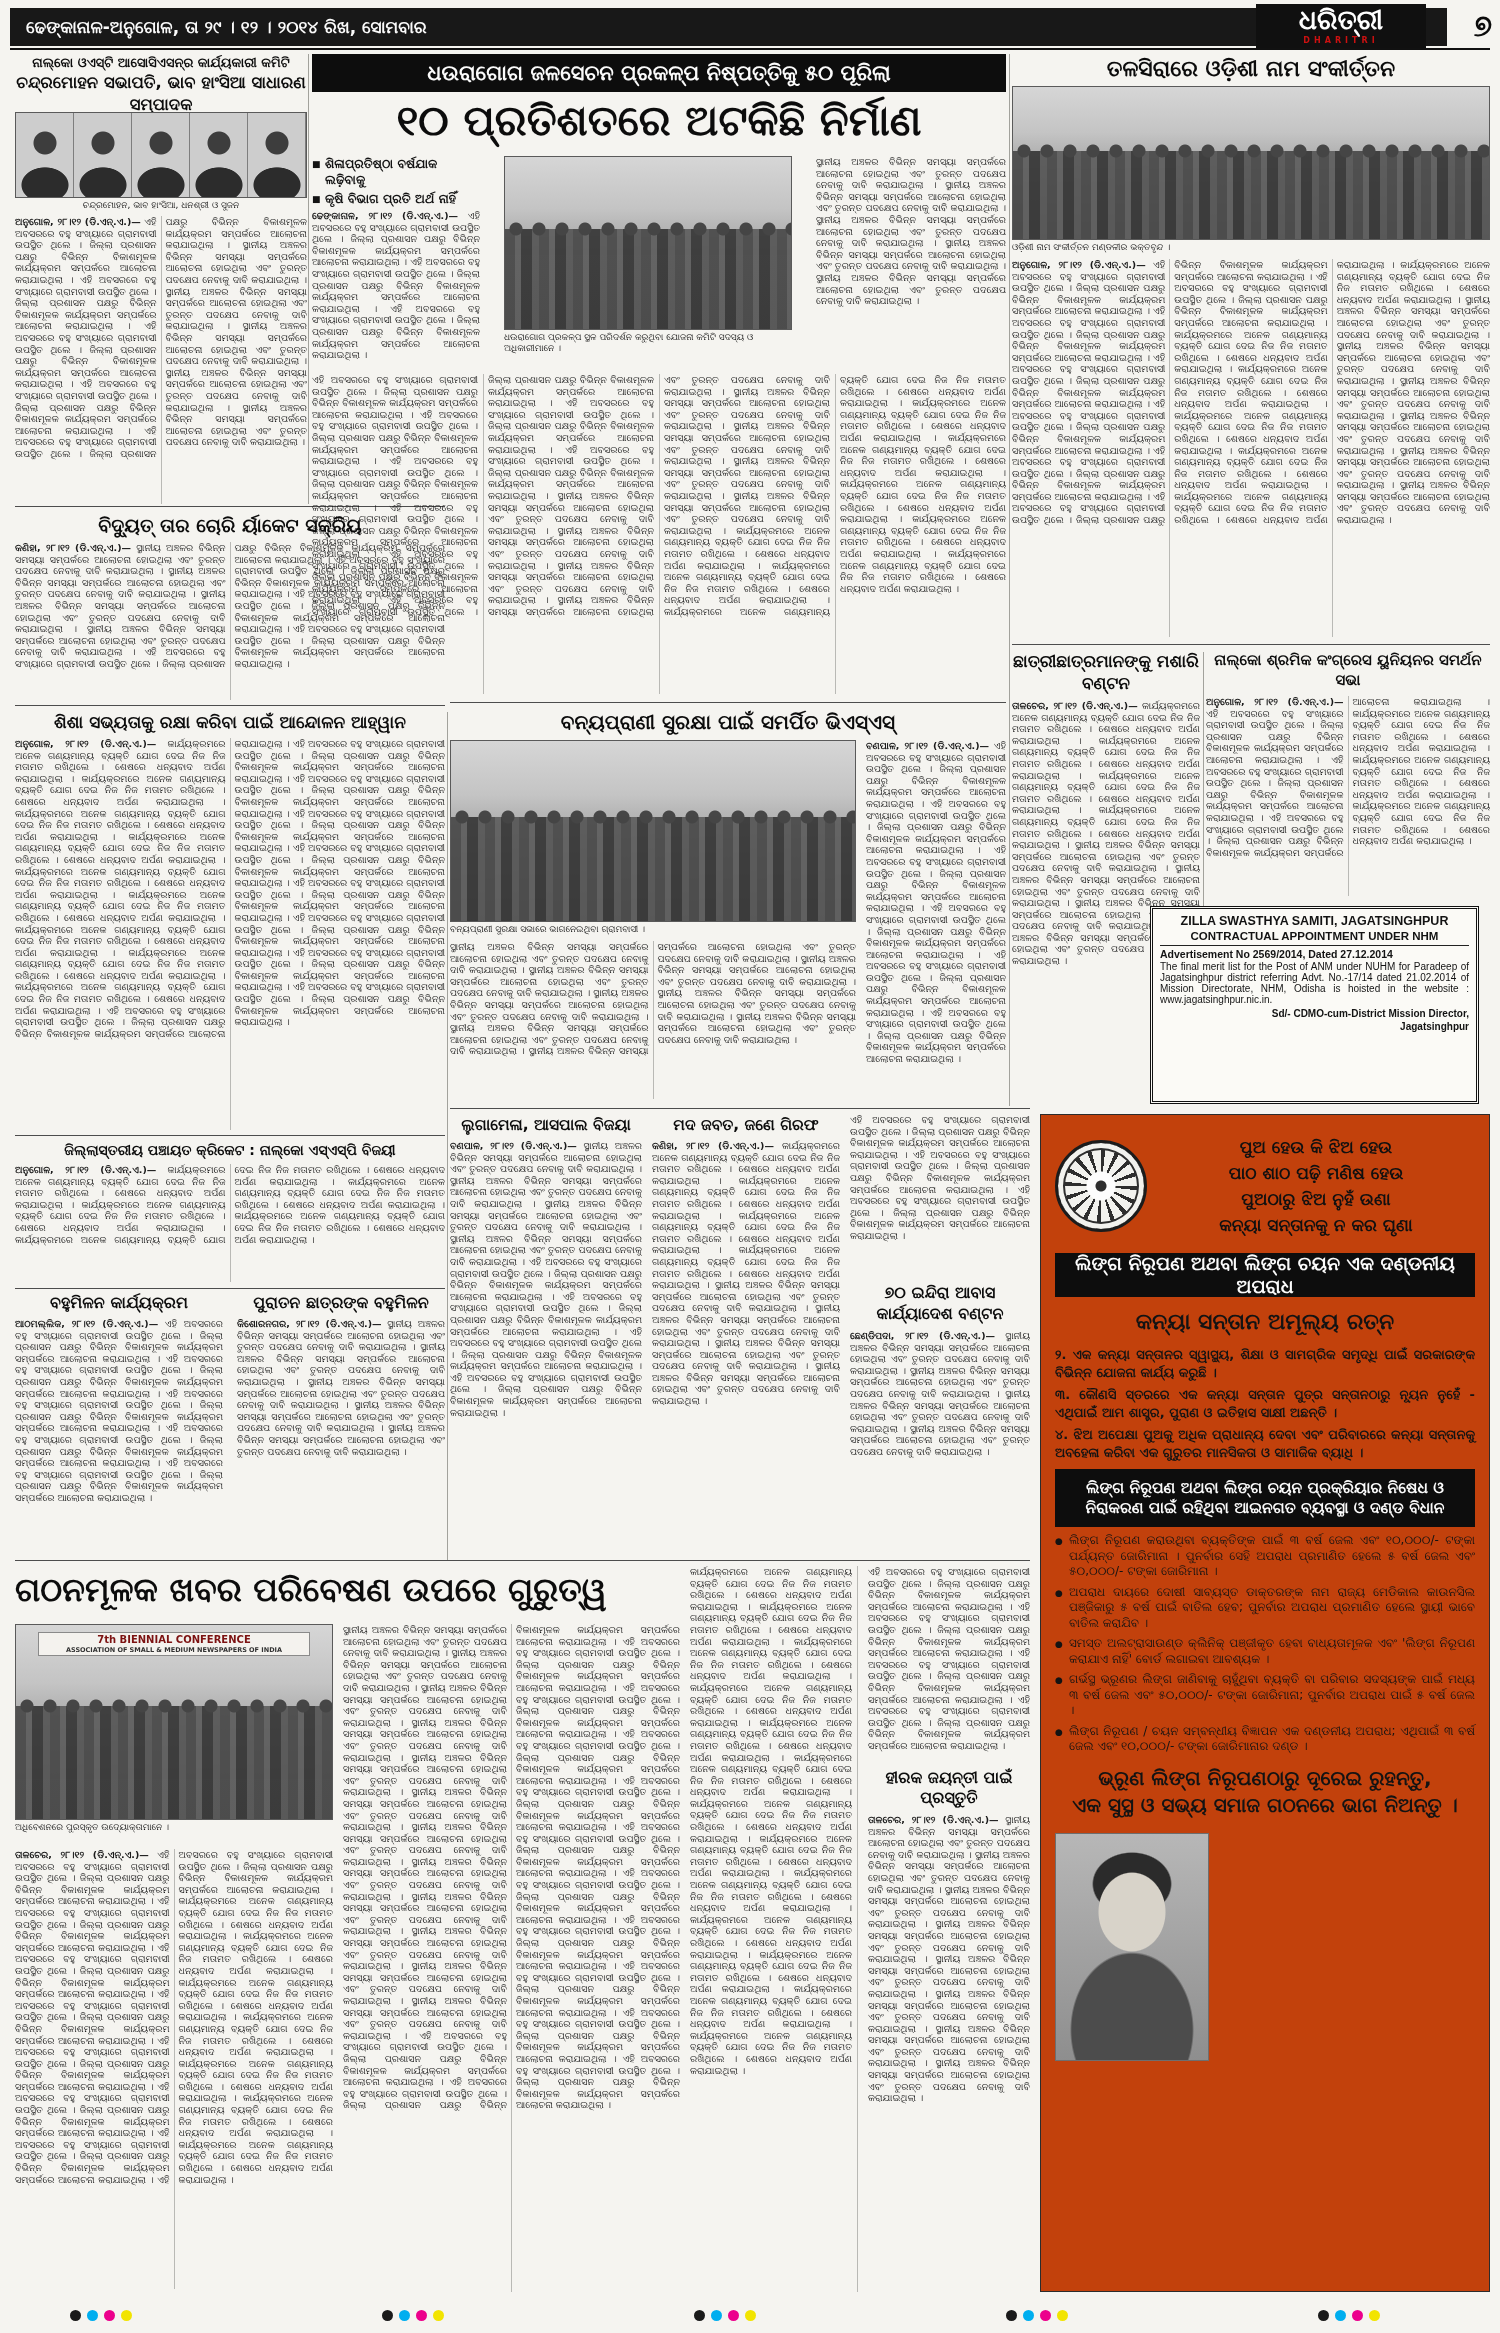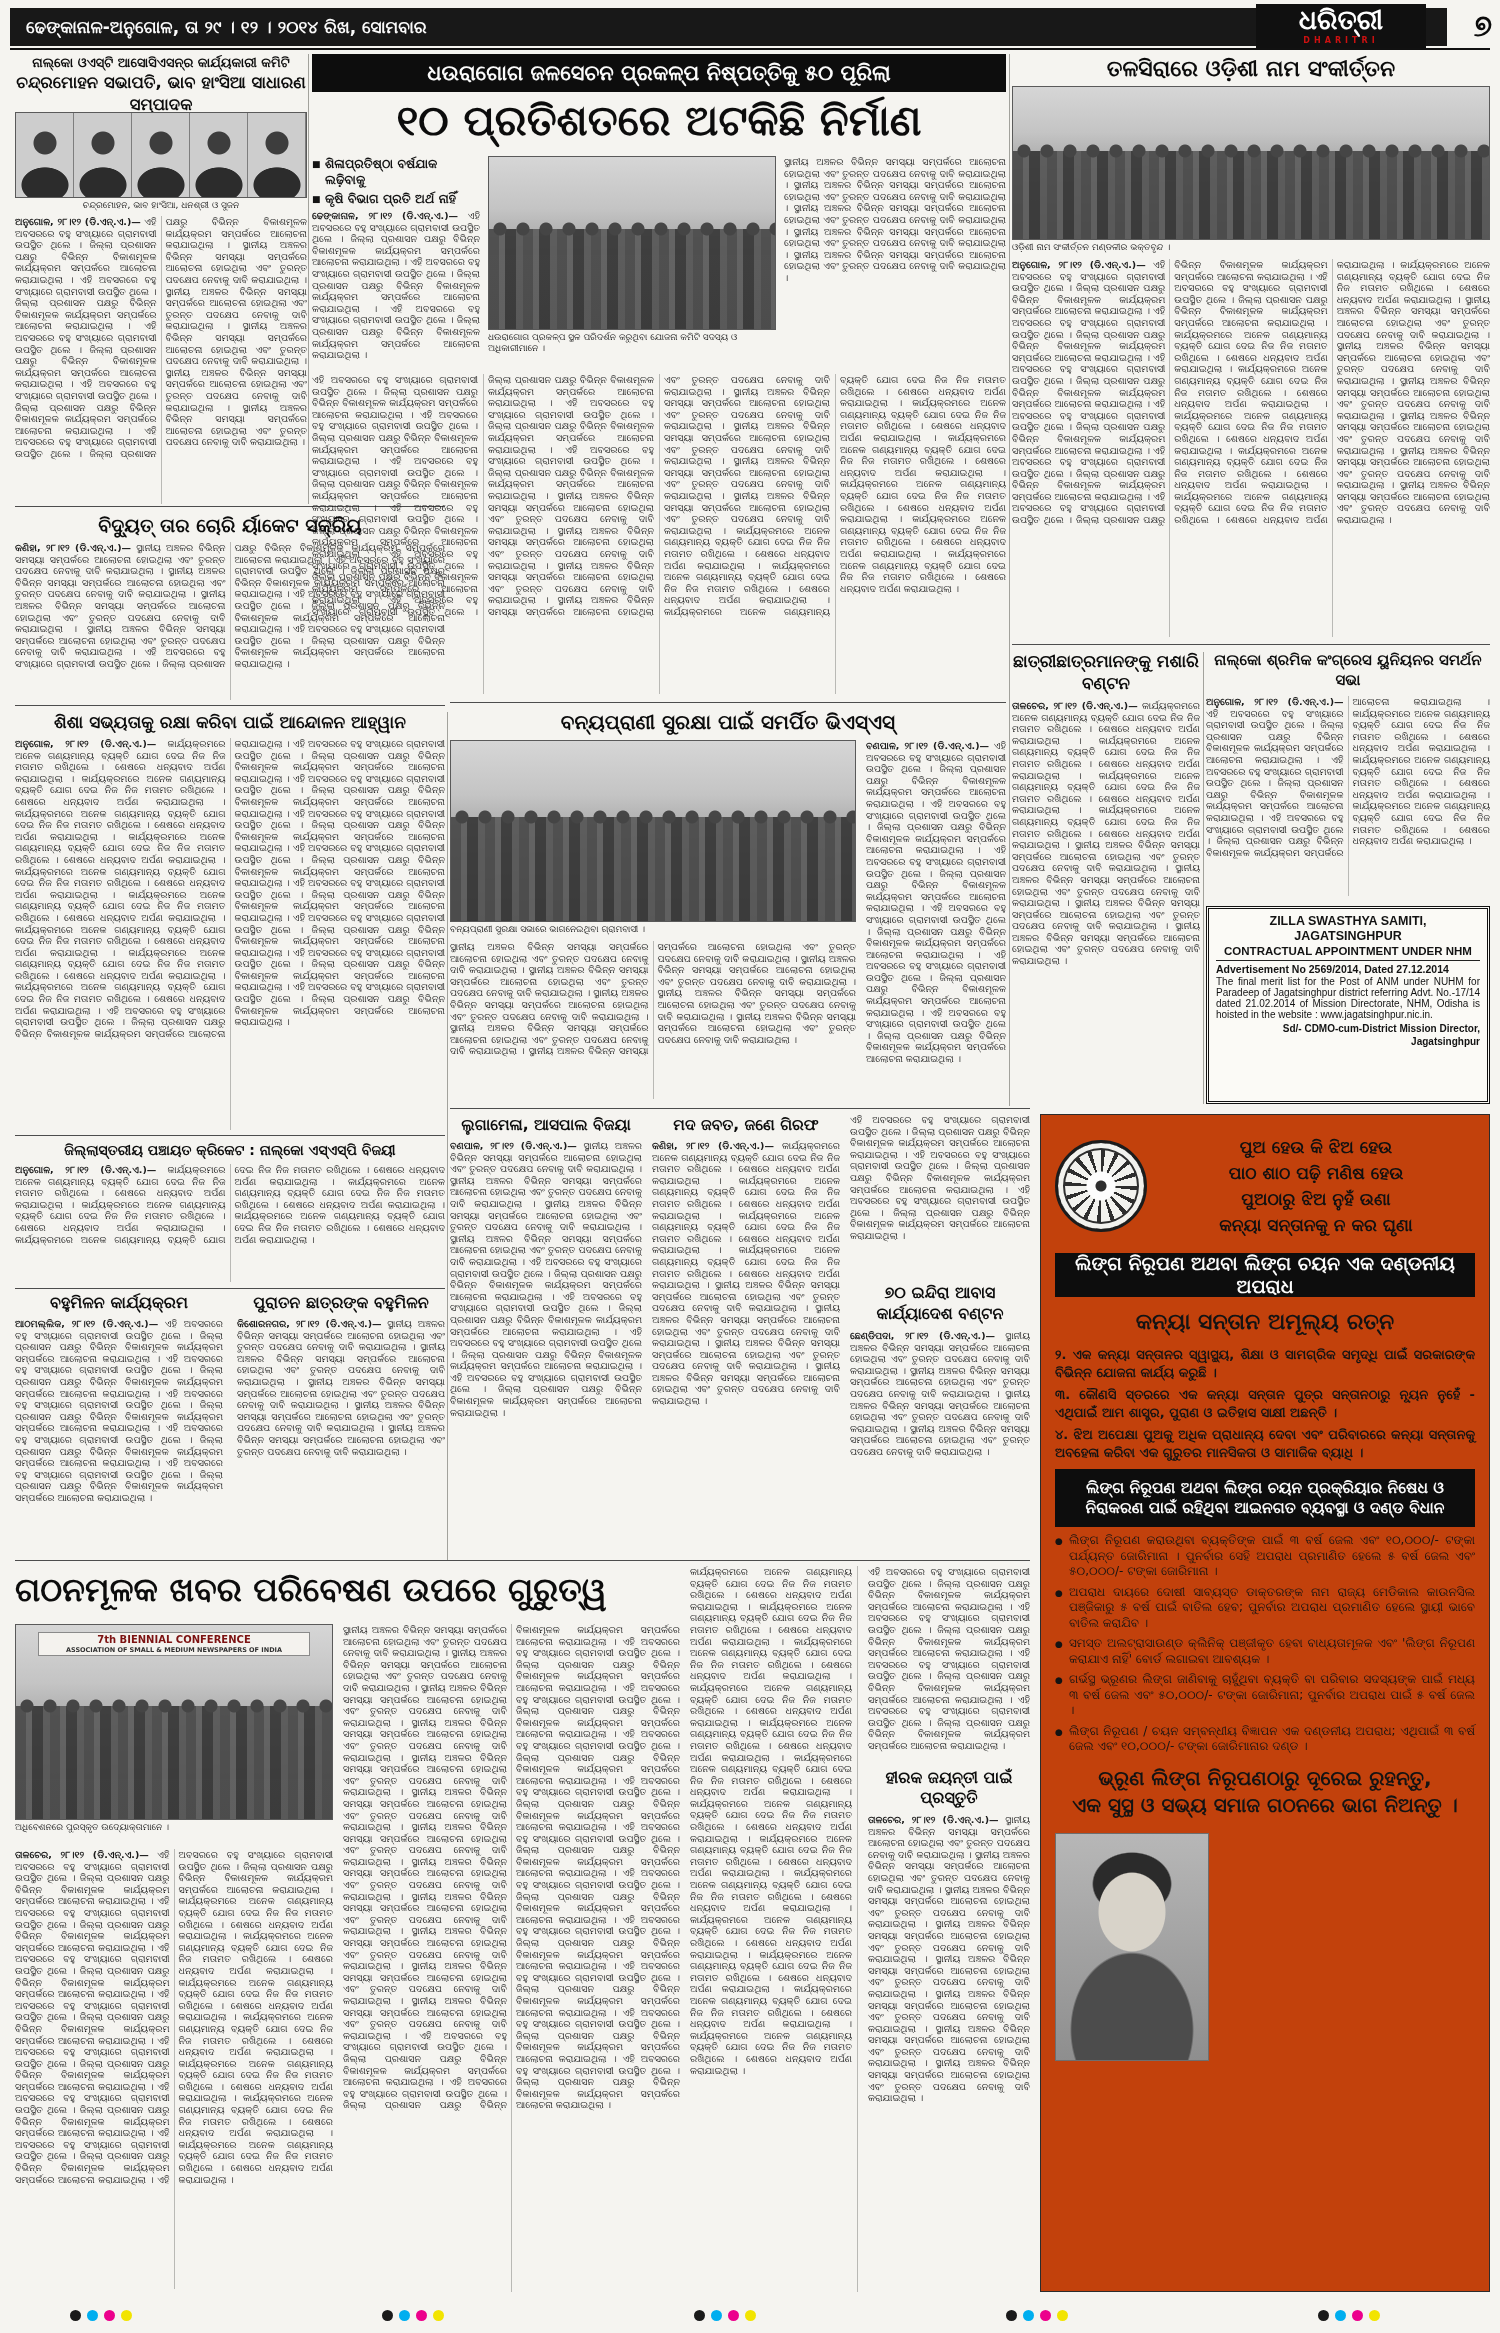--- a/index.html
+++ b/index.html
@@ -47,21 +47,21 @@
   .banner .b1{font-size:10px;line-height:12px;font-weight:bold;color:#7c1212;}
   .banner .b2{font-size:6.5px;line-height:8px;color:#333;font-weight:bold;}
 
   .rev{background:#0d0d0d;color:#fbfbfb;font-weight:bold;display:flex;
        align-items:center;justify-content:center;text-align:center;overflow:hidden;}
 
   .vline{position:absolute;width:1px;background:#a2a29c;}
   .hline{position:absolute;height:1px;background:#4d4d4d;}
 
   
-  .lead-row{display:flex;gap:8px;margin-top:4px;height:212px;overflow:hidden;}
+  .lead-row{display:flex;gap:24px;margin-top:4px;height:212px;overflow:hidden;}
   .lead-bullets div{font-size:12.5px;line-height:16px;font-weight:bold;padding-left:13px;position:relative;margin-bottom:3px;}
   .lead-bullets div::before{content:"■";position:absolute;left:0;top:0;font-size:9px;}
 
   
   .notice{border:3px double #111;background:#fbfaf6;box-sizing:border-box;padding:5px 7px;
           font-family:"Liberation Sans", sans-serif;}
   .nt-title{font-size:12.5px;font-weight:bold;text-align:center;line-height:15px;}
   .nt-sub{font-size:11.5px;font-weight:bold;text-align:center;line-height:14px;border-bottom:1px solid #222;padding-bottom:2px;margin-bottom:2px;}
   .nt-adv{font-size:10.5px;font-weight:bold;line-height:13px;}
   .nt-body{font-size:10px;line-height:11px;text-align:justify;}
@@ -229,21 +229,21 @@
 
 <div class="art" style="left:1206px;top:650px;width:284px;height:248px">
   <div class="hd c" style="font-size:15px;line-height:20px;height:42px">ନାଲ୍‌କୋ ଶ୍ରମିକ କଂଗ୍ରେସ ୟୁନିୟନର ସମର୍ଥନ ସଭା</div>
   <div class="body cols2" style="height:200px;margin-top:4px">
     <span class="dl">ଅନୁଗୋଳ, ୨୮।୧୨ (ଡି.ଏନ୍.ଏ.)—</span>
     <span>ଏହି ଅବସରରେ ବହୁ ସଂଖ୍ୟାରେ ଗ୍ରାମବାସୀ ଉପସ୍ଥିତ ଥିଲେ । ଜିଲ୍ଲା ପ୍ରଶାସନ ପକ୍ଷରୁ ବିଭିନ୍ନ ବିକାଶମୂଳକ କାର୍ଯ୍ୟକ୍ରମ ସମ୍ପର୍କରେ ଆଲୋଚନା କରାଯାଇଥିଲା । ଏହି ଅବସରରେ ବହୁ ସଂଖ୍ୟାରେ ଗ୍ରାମବାସୀ ଉପସ୍ଥିତ ଥିଲେ । ଜିଲ୍ଲା ପ୍ରଶାସନ ପକ୍ଷରୁ ବିଭିନ୍ନ ବିକାଶମୂଳକ କାର୍ଯ୍ୟକ୍ରମ ସମ୍ପର୍କରେ ଆଲୋଚନା କରାଯାଇଥିଲା । ଏହି ଅବସରରେ ବହୁ ସଂଖ୍ୟାରେ ଗ୍ରାମବାସୀ ଉପସ୍ଥିତ ଥିଲେ । ଜିଲ୍ଲା ପ୍ରଶାସନ ପକ୍ଷରୁ ବିଭିନ୍ନ ବିକାଶମୂଳକ କାର୍ଯ୍ୟକ୍ରମ ସମ୍ପର୍କରେ ଆଲୋଚନା କରାଯାଇଥିଲା ।</span>
     <span>କାର୍ଯ୍ୟକ୍ରମରେ ଅନେକ ଗଣ୍ୟମାନ୍ୟ ବ୍ୟକ୍ତି ଯୋଗ ଦେଇ ନିଜ ନିଜ ମତାମତ ରଖିଥିଲେ । ଶେଷରେ ଧନ୍ୟବାଦ ଅର୍ପଣ କରାଯାଇଥିଲା । କାର୍ଯ୍ୟକ୍ରମରେ ଅନେକ ଗଣ୍ୟମାନ୍ୟ ବ୍ୟକ୍ତି ଯୋଗ ଦେଇ ନିଜ ନିଜ ମତାମତ ରଖିଥିଲେ । ଶେଷରେ ଧନ୍ୟବାଦ ଅର୍ପଣ କରାଯାଇଥିଲା । କାର୍ଯ୍ୟକ୍ରମରେ ଅନେକ ଗଣ୍ୟମାନ୍ୟ ବ୍ୟକ୍ତି ଯୋଗ ଦେଇ ନିଜ ନିଜ ମତାମତ ରଖିଥିଲେ । ଶେଷରେ ଧନ୍ୟବାଦ ଅର୍ପଣ କରାଯାଇଥିଲା ।</span>
   </div>
 </div>
 
-<div class="art notice" style="left:1206px;top:906px;width:284px;height:198px">
+<div class="art notice" style="left:1150px;top:906px;width:329px;height:198px">
   <div class="nt-title">ZILLA SWASTHYA SAMITI, JAGATSINGHPUR</div>
   <div class="nt-sub">CONTRACTUAL APPOINTMENT UNDER NHM</div>
   <div class="nt-adv">Advertisement No 2569/2014, Dated 27.12.2014</div>
   <div class="nt-body">The final merit list for the Post of ANM under NUHM for Paradeep of Jagatsinghpur district referring Advt. No.-17/14 dated 21.02.2014 of Mission Directorate, NHM, Odisha is hoisted in the website : www.jagatsinghpur.nic.in.</div>
   <div class="nt-sign">
     <div>Sd/- CDMO-cum-District Mission Director,</div>
     <div>Jagatsinghpur</div>
   </div>
 </div>
 

